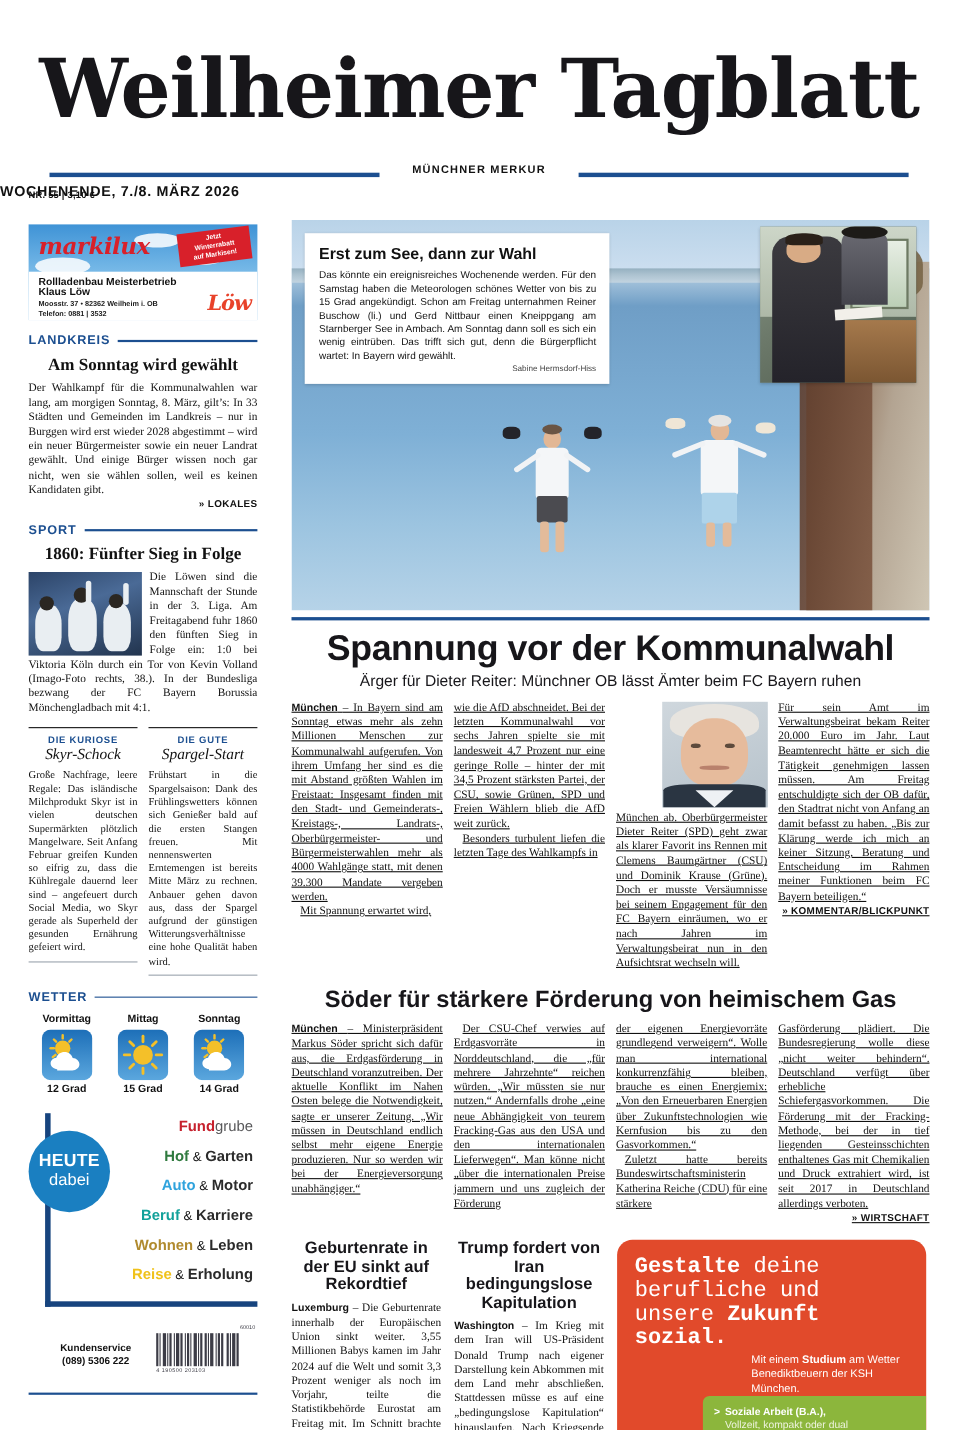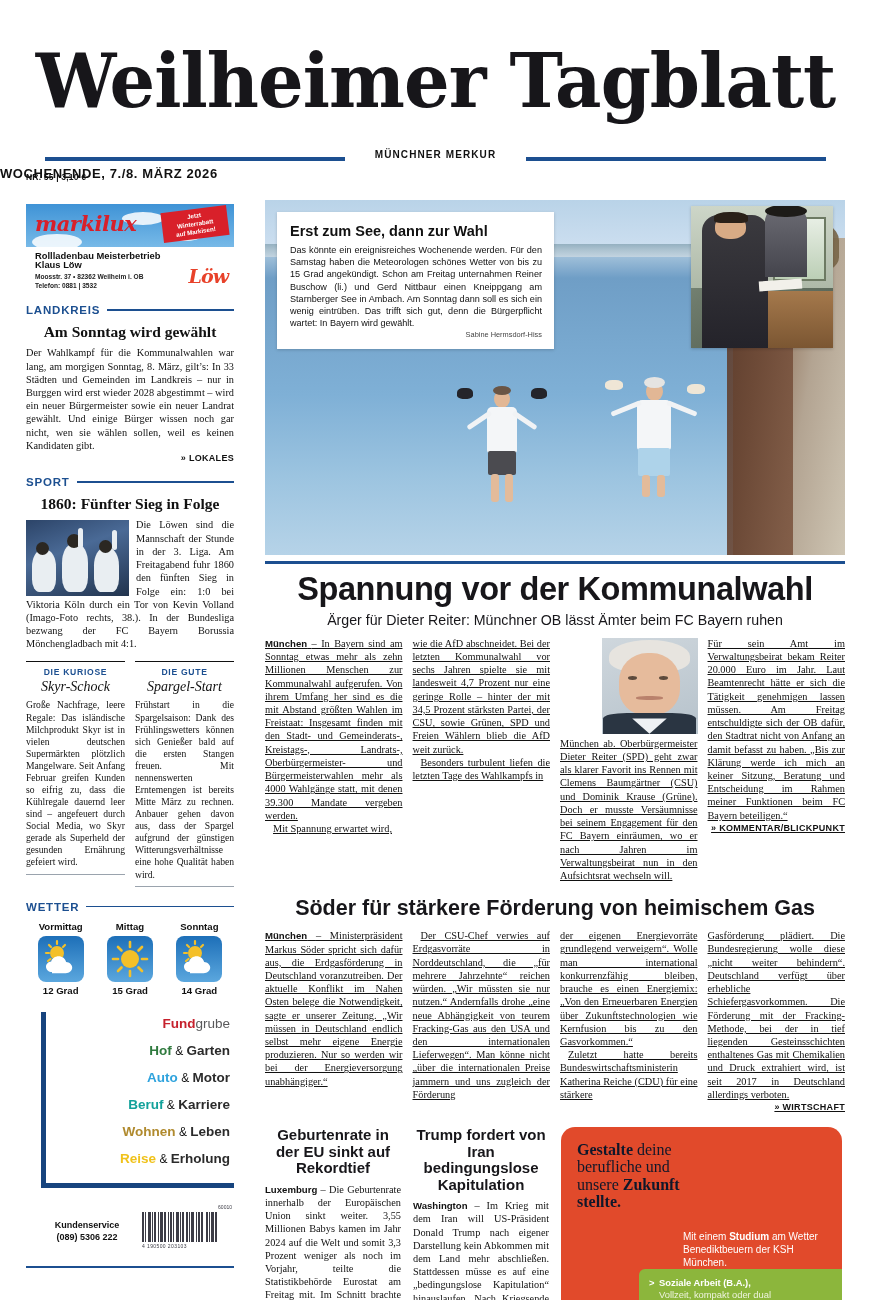--- a/index.html
+++ b/index.html
@@ -243,21 +243,21 @@
     margin:0 0 6px;font-family:"Liberation Sans",sans-serif;font-weight:700;
     font-size:15px;line-height:1.1;text-align:center;color:#17161a;
   }
 
   
   .ksh{
     width:281px;height:282px;background:#e14a2b;border-radius:14px;position:relative;
     overflow:hidden;box-sizing:border-box;padding:14px 14px 0 16px;
   }
   .ksh-h{
-    font-family:Liberation Serif, serif;font-size:16px;line-height:1.09;color:#0f172a;font-weight:400;
+    font-family:Liberation Mono, monospace;font-size:20px;line-height:1.09;color:#ffffff;font-weight:400;
   }
   .ksh-h b{font-weight:700;}
   .ksh-sub{
     position:absolute;left:122px;top:104px;width:146px;
     font-family:"Liberation Sans",sans-serif;font-size:10px;line-height:1.28;color:#fff;
   }
   .ksh-sub b{font-weight:700;}
   .ksh-green{
     position:absolute;left:78px;top:142px;width:203px;background:#8cb63c;
     border-radius:6px 0 0 6px;padding:8px 9px 9px 10px;box-sizing:border-box;
@@ -438,20 +438,24 @@
           </div>
           <div class="wtemp">14 Grad</div>
         </div>
 
       </div>
     </div>
 
     <div class="heute">
       <div class="heute-bar"></div>
       <div class="heute-bot"></div>
+      <div class="heute-circle">
+        <div class="a">HEUTE</div>
+        <div class="b">dabei</div>
+      </div>
       <div class="supp" style="top:4px;"><span class="b" style="color:#c6212d">Fund</span><span style="color:#58585a">grube</span></div>
       <div class="supp" style="top:31px;"><span class="b" style="color:#2f7a3e">Hof</span><span class="amp"> &amp; </span><span class="b" style="color:#2b2b2b">Garten</span></div>
       <div class="supp" style="top:58px;"><span class="b" style="color:#2fa3dd">Auto</span><span class="amp"> &amp; </span><span class="b" style="color:#2b2b2b">Motor</span></div>
       <div class="supp" style="top:85px;"><span class="b" style="color:#12a19a">Beruf</span><span class="amp"> &amp; </span><span class="b" style="color:#2b2b2b">Karriere</span></div>
       <div class="supp" style="top:112px;"><span class="b" style="color:#b08a2e">Wohnen</span><span class="amp"> &amp; </span><span class="b" style="color:#2b2b2b">Leben</span></div>
       <div class="supp" style="top:139px;"><span class="b" style="color:#f0c21b">Reise</span><span class="amp"> &amp; </span><span class="b" style="color:#2b2b2b">Erholung</span></div>
     </div>
 
   </div>
 
@@ -632,21 +636,21 @@
 
       </div>
 
       <div class="ksh">
         <div class="ksh-h">
           <b>Gestalte</b>
           <span>deine</span><br>
           <span>berufliche und</span><br>
           <span>unsere</span>
           <b>Zukunft</b><br>
-          <b>stellte.</b>
+          <b>sozial.</b>
         </div>
         <div class="ksh-sub">
           <span>Mit einem</span>
           <b>Studium</b>
           <span>am Wetter Benediktbeuern der KSH München.</span>
         </div>
 
         <div class="ksh-green">
           <div class="ksh-li">
             <span class="chev">&gt;</span>

